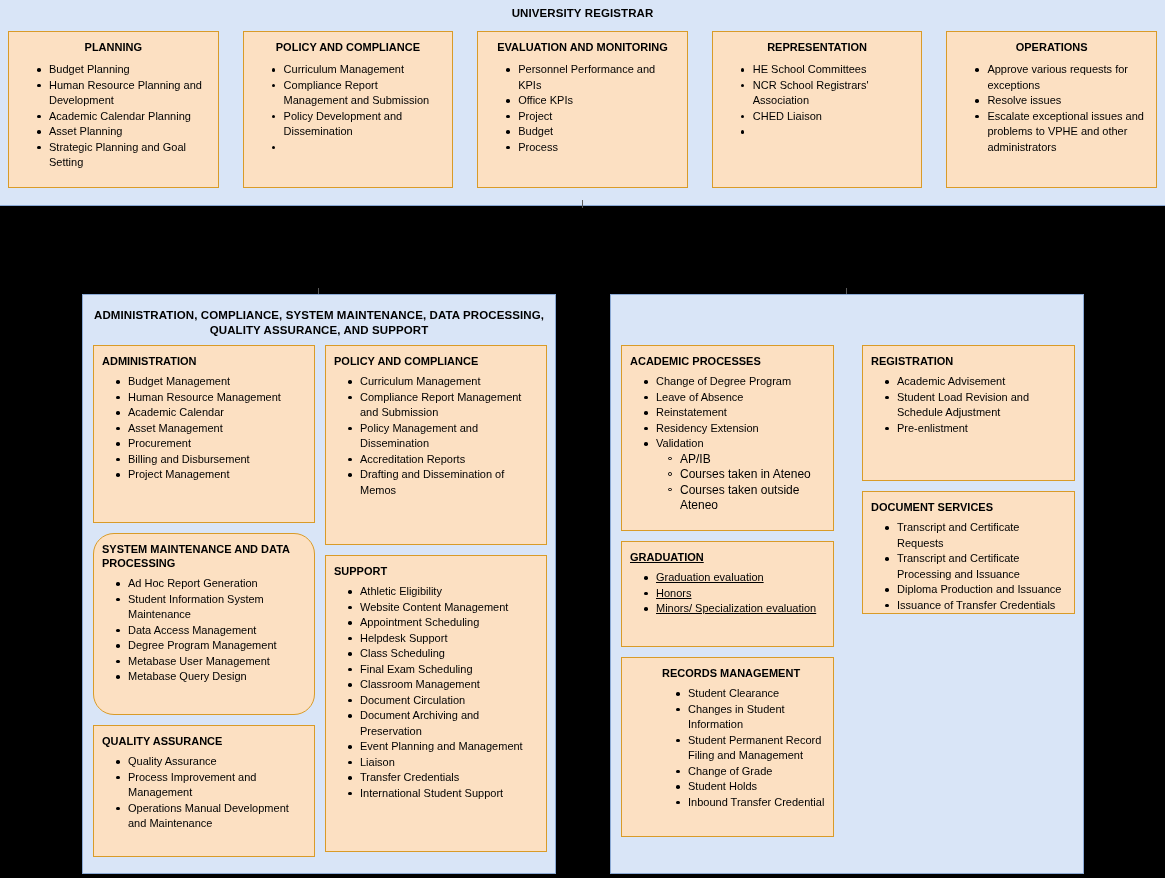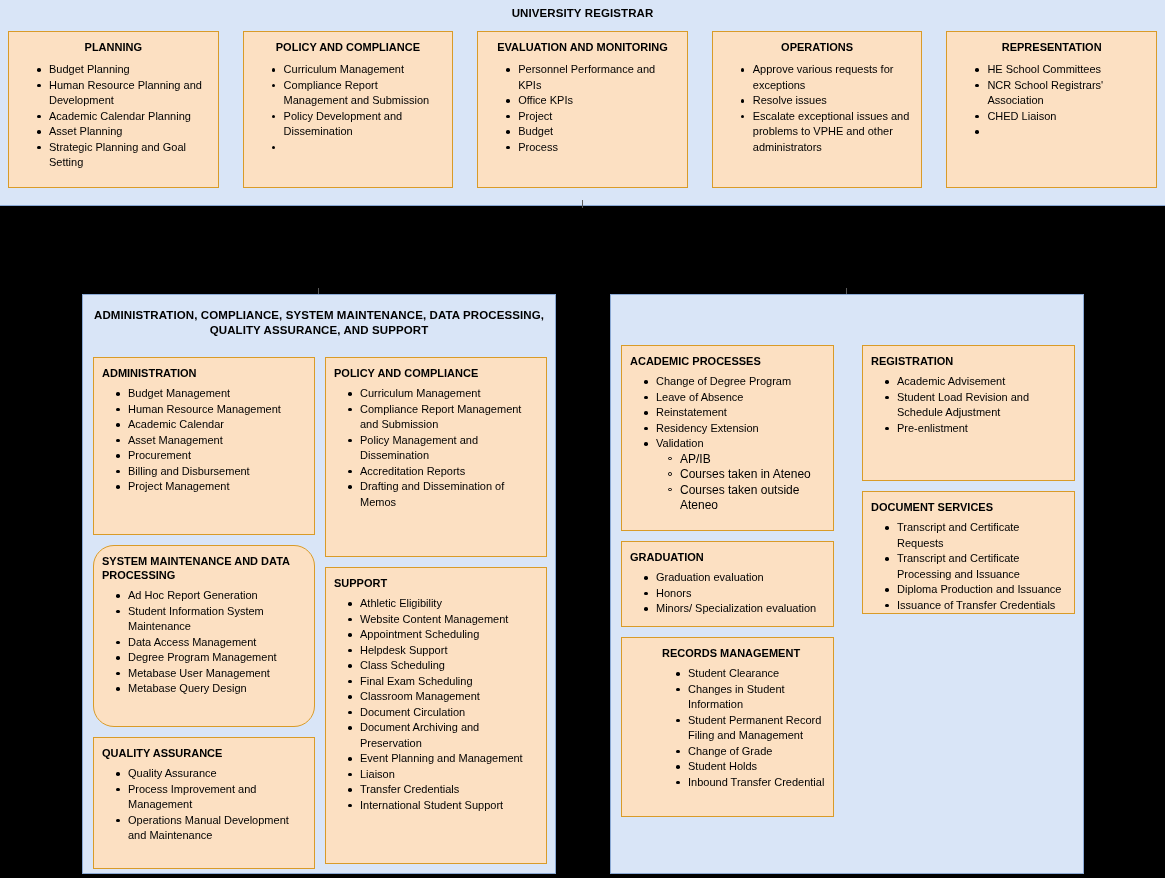--- a/index.html
+++ b/index.html
@@ -118,21 +118,20 @@
   #left-panel {
     left: 82px; top: 294px;
     width: 474px; height: 580px;
   }
   #left-cards {
     position: absolute;
     left: 10px; top: 50px;
     width: 454px;
     display: flex;
     gap: 10px;
-    margin-top: 12px;
   }
   #left-col-a { width: 222px; display: flex; flex-direction: column; gap: 10px; }
   #left-col-b { width: 222px; display: flex; flex-direction: column; gap: 10px; }
   #card-administration { height: 178px; }
   #card-sysmaint { height: 182px; border-radius: 21px; }
   #card-qa { height: 132px; }
   #card-policy2 { height: 200px; }
   #card-support { height: 297px; }
 
   
@@ -143,21 +142,21 @@
   #right-cards {
     position: absolute;
     left: 10px; top: 50px;
     width: 454px;
     display: flex;
     gap: 28px;
   }
   #right-col-a { width: 222px; display: flex; flex-direction: column; gap: 10px; }
   #right-col-b { width: 222px; display: flex; flex-direction: column; gap: 10px; }
   #card-academic { height: 186px; }
-  #card-graduation { height: 86px; }
+  #card-graduation { height: 106px; text-decoration: underline; }
   #card-records { height: 180px; padding-left: 40px; }
   #card-registration { height: 136px; }
   #card-docservices { height: 123px; }
 </style>
 </head>
 <body>
 
 <div class="panel" id="top-band">
   <div class="panel-title">UNIVERSITY REGISTRAR</div>
   <div id="top-cards">
@@ -184,34 +183,34 @@
       <div class="card-title centered">EVALUATION AND MONITORING</div>
       <ul class="items">
           <li><span class="bullet-dot"></span><span>Personnel Performance and KPIs</span></li>
           <li><span class="bullet-dot"></span><span>Office KPIs</span></li>
           <li><span class="bullet-dot"></span><span>Project</span></li>
           <li><span class="bullet-dot"></span><span>Budget</span></li>
           <li><span class="bullet-dot"></span><span>Process</span></li>
         </ul>
     </div>
     <div class="card">
-      <div class="card-title centered">OPERATIONS</div>
-      <ul class="items">
-          <li><span class="bullet-dot"></span><span>Approve various requests for exceptions</span></li>
-          <li><span class="bullet-dot"></span><span>Resolve issues</span></li>
-          <li><span class="bullet-dot"></span><span>Escalate exceptional issues and problems to VPHE and other administrators</span></li>
-        </ul>
-    </div>
-    <div class="card">
       <div class="card-title centered">REPRESENTATION</div>
       <ul class="items">
           <li><span class="bullet-dot"></span><span>HE School Committees</span></li>
           <li><span class="bullet-dot"></span><span>NCR School Registrars' Association</span></li>
           <li><span class="bullet-dot"></span><span>CHED Liaison</span></li>
           <li><span class="bullet-dot"></span><span></span></li>
+        </ul>
+    </div>
+    <div class="card">
+      <div class="card-title centered">OPERATIONS</div>
+      <ul class="items">
+          <li><span class="bullet-dot"></span><span>Approve various requests for exceptions</span></li>
+          <li><span class="bullet-dot"></span><span>Resolve issues</span></li>
+          <li><span class="bullet-dot"></span><span>Escalate exceptional issues and problems to VPHE and other administrators</span></li>
         </ul>
     </div>
   </div>
 </div>
 
 <div class="stub" style="left:582px; top:200px; height:8px;"></div>
 <div class="stub" style="left:318px; top:288px; height:8px;"></div>
 <div class="stub" style="left:846px; top:288px; height:8px;"></div>
 
 <div class="panel" id="left-panel">

